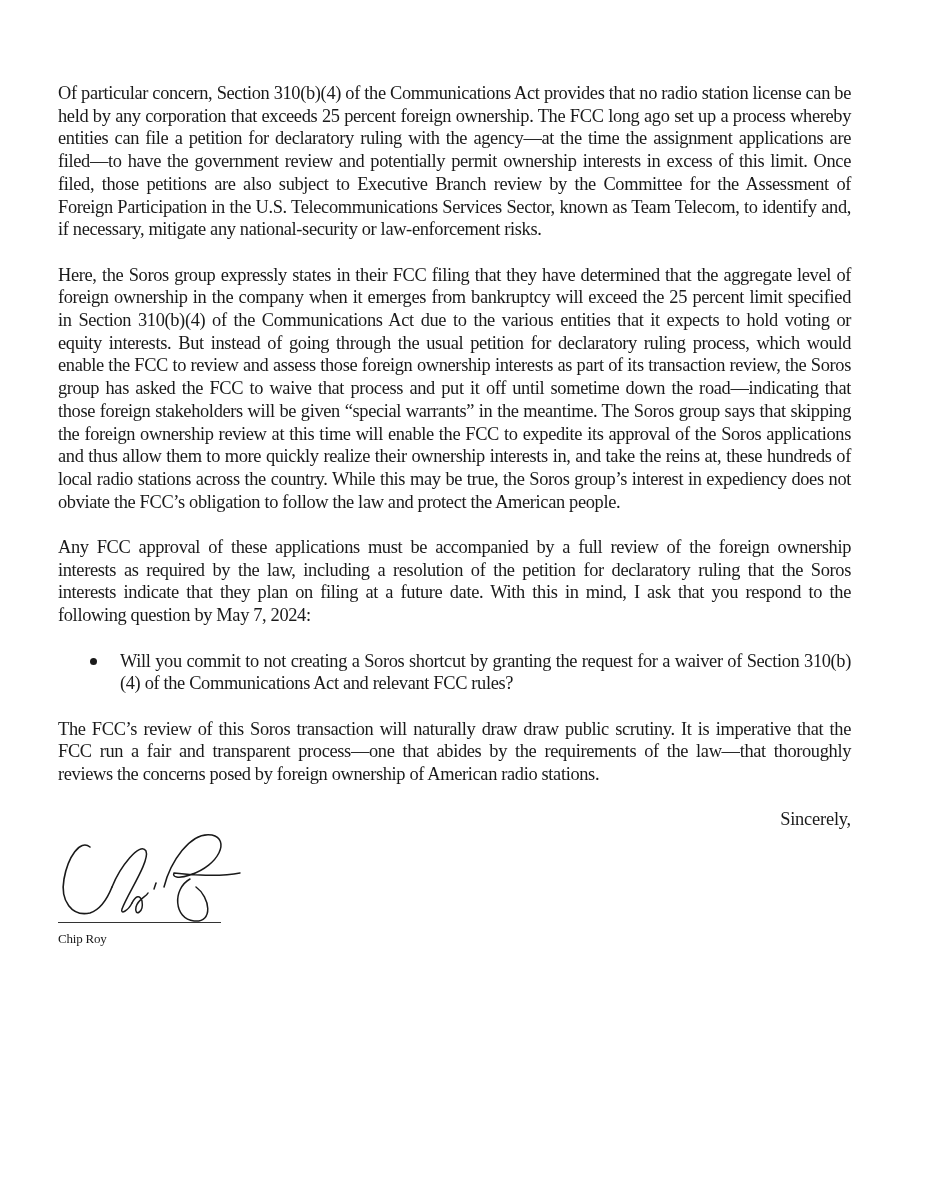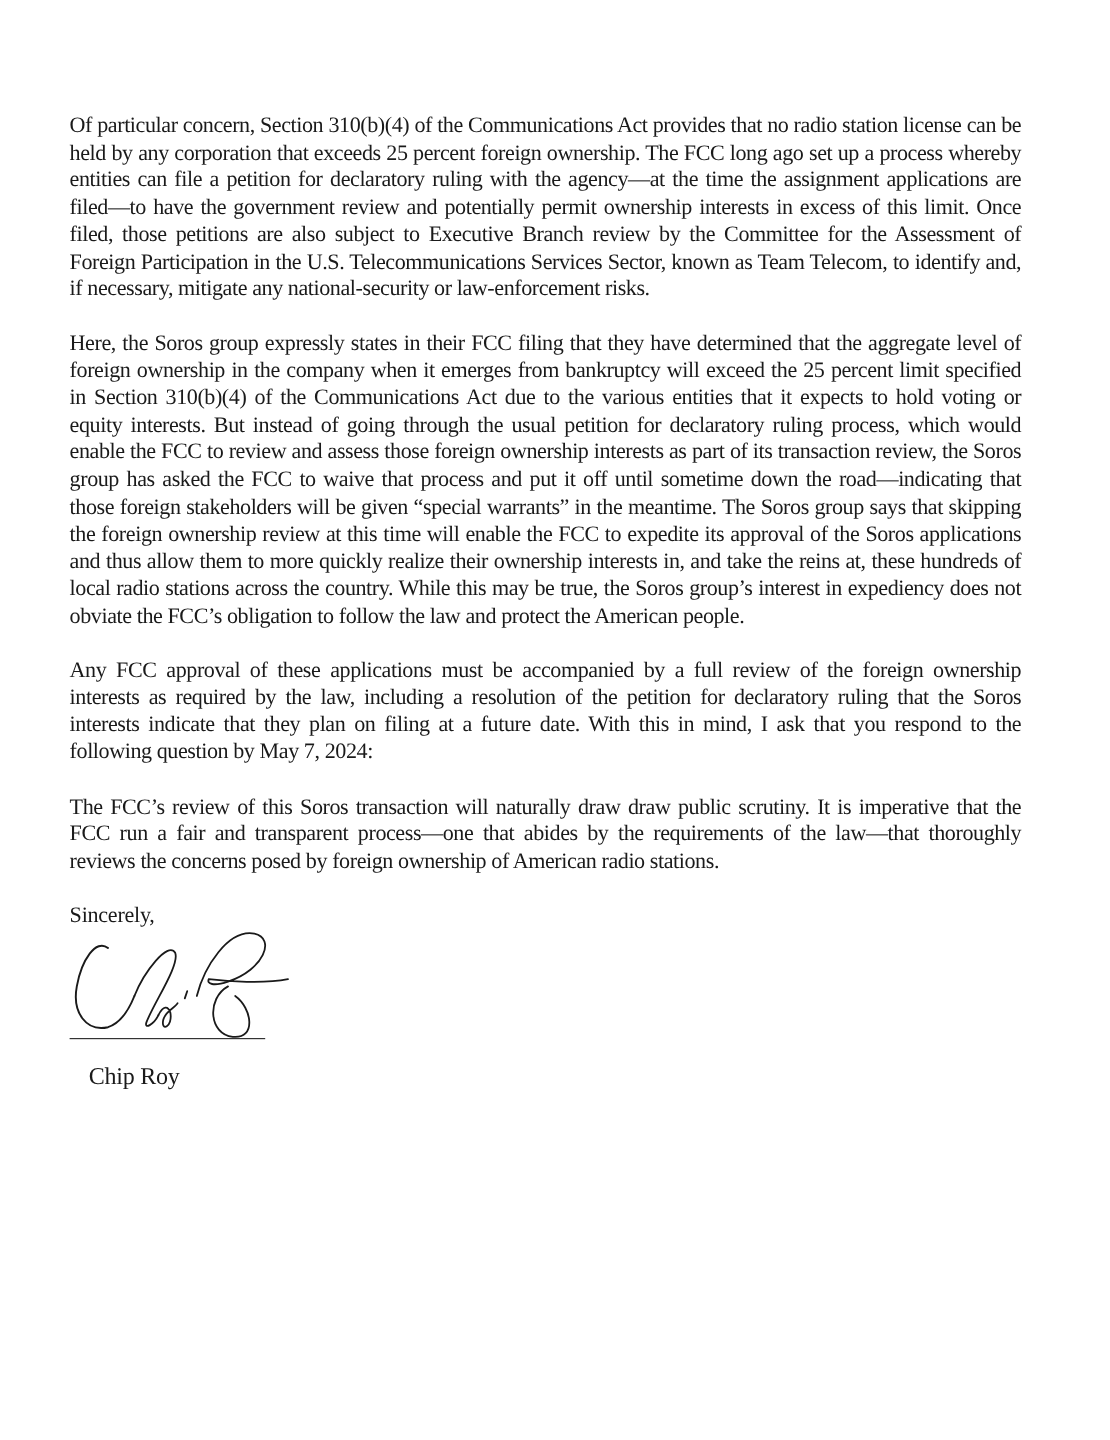--- a/index.html
+++ b/index.html
@@ -11,21 +11,21 @@
       width: 925px;
       height: 1200px;
       position: relative;
       overflow: hidden;
       color: #1a1a1a;
       font-family: "Liberation Serif", "DejaVu Serif", serif;
     }
     .page {
       position: absolute;
       left: 58px;
-      top: 93px;
+      top: 82px;
       width: 793px;
     }
     .para {
       margin: 0 0 22.7px 0;
       font-size: 18.4px;
       line-height: 22.7px;
       text-align: justify;
       text-align-last: left;
       letter-spacing: -0.35px;
       word-spacing: 0px;
@@ -51,20 +51,21 @@
       width: 7px;
       height: 7px;
       border-radius: 50%;
       background: #1a1a1a;
     }
     .closing {
       font-size: 18.4px;
       line-height: 22.7px;
       margin: 0;
       letter-spacing: -0.2px;
+      text-align: right;
     }
     .signature-block {
       position: relative;
       height: 96px;
       width: 200px;
     }
     .signature-svg {
       position: absolute;
       left: -8px;
       top: -14px;
@@ -73,34 +74,40 @@
     }
     .signature-line {
       position: absolute;
       left: 0;
       top: 91px;
       width: 163px;
       height: 1px;
       background: #333;
     }
     .signer {
-      font-size: 20px;
+      font-size: 13px;
       line-height: 23px;
-      margin: 16px;
+      margin: 0;
       letter-spacing: -0.2px;
     }
   </style>
 </head>
 <body>
 
 <div class="page">
   <p class="para">Of particular concern, Section 310(b)(4) of the Communications Act provides that no radio station license can be held by any corporation that exceeds 25 percent foreign ownership.  The FCC long ago set up a process whereby entities can file a petition for declaratory ruling with the agency—at the time the assignment applications are filed—to have the government review and potentially permit ownership interests in excess of this limit.  Once filed, those petitions are also subject to Executive Branch review by the Committee for the Assessment of Foreign Participation in the U.S. Telecommunications Services Sector, known as Team Telecom, to identify and, if necessary, mitigate any national-security or law-enforcement risks.</p>
   <p class="para">Here, the Soros group expressly states in their FCC filing that they have determined that the aggregate level of foreign ownership in the company when it emerges from bankruptcy will exceed the 25 percent limit specified in Section 310(b)(4) of the Communications Act due to the various entities that it expects to hold voting or equity interests.  But instead of going through the usual petition for declaratory ruling process, which would enable the FCC to review and assess those foreign ownership interests as part of its transaction review, the Soros group has asked the FCC to waive that process and put it off until sometime down the road—indicating that those foreign stakeholders will be given “special warrants” in the meantime.  The Soros group says that skipping the foreign ownership review at this time will enable the FCC to expedite its approval of the Soros applications and thus allow them to more quickly realize their ownership interests in, and take the reins at, these hundreds of local radio stations across the country.  While this may be true, the Soros group’s interest in expediency does not obviate the FCC’s obligation to follow the law and protect the American people.</p>
   <p class="para">Any FCC approval of these applications must be accompanied by a full review of the foreign ownership interests as required by the law, including a resolution of the petition for declaratory ruling that the Soros interests indicate that they plan on filing at a future date. With this in mind, I ask that you respond to the following question by May 7, 2024:</p>
 
+  <ul class="bullets">
+    <li class="bullet-item">
+      <span class="bullet-dot"></span>
+      <span>Will you commit to not creating a Soros shortcut by granting the request for a waiver of Section 310(b)(4) of the Communications Act and relevant FCC rules?</span>
+    </li>
+  </ul>
 
   <p class="para">The FCC’s review of this Soros transaction will naturally draw draw public scrutiny.  It is imperative that the FCC run a fair and transparent process—one that abides by the requirements of the law—that thoroughly reviews the concerns posed by foreign ownership of American radio stations.</p>
 
   <p class="closing">Sincerely,</p>
 
   <div class="signature-block">
     <svg class="signature-svg" viewBox="0 0 200 110">
       <path d="M40 30 C 30 22, 18 40, 14 62 C 10 84, 22 100, 40 96 C 52 92, 58 80, 62 70" fill="none" stroke="#1a1a1a" stroke-width="1.6" stroke-linecap="round"></path>
       <path d="M62 70 C 70 50, 90 24, 96 34 C 100 44, 78 76, 72 92 C 70 98, 78 94, 82 86" fill="none" stroke="#1a1a1a" stroke-width="1.5" stroke-linecap="round"></path>
       <path d="M82 86 C 86 78, 90 78, 92 84 C 94 96, 84 100, 86 90 C 88 82, 96 80, 98 76" fill="none" stroke="#1a1a1a" stroke-width="1.5" stroke-linecap="round"></path>

